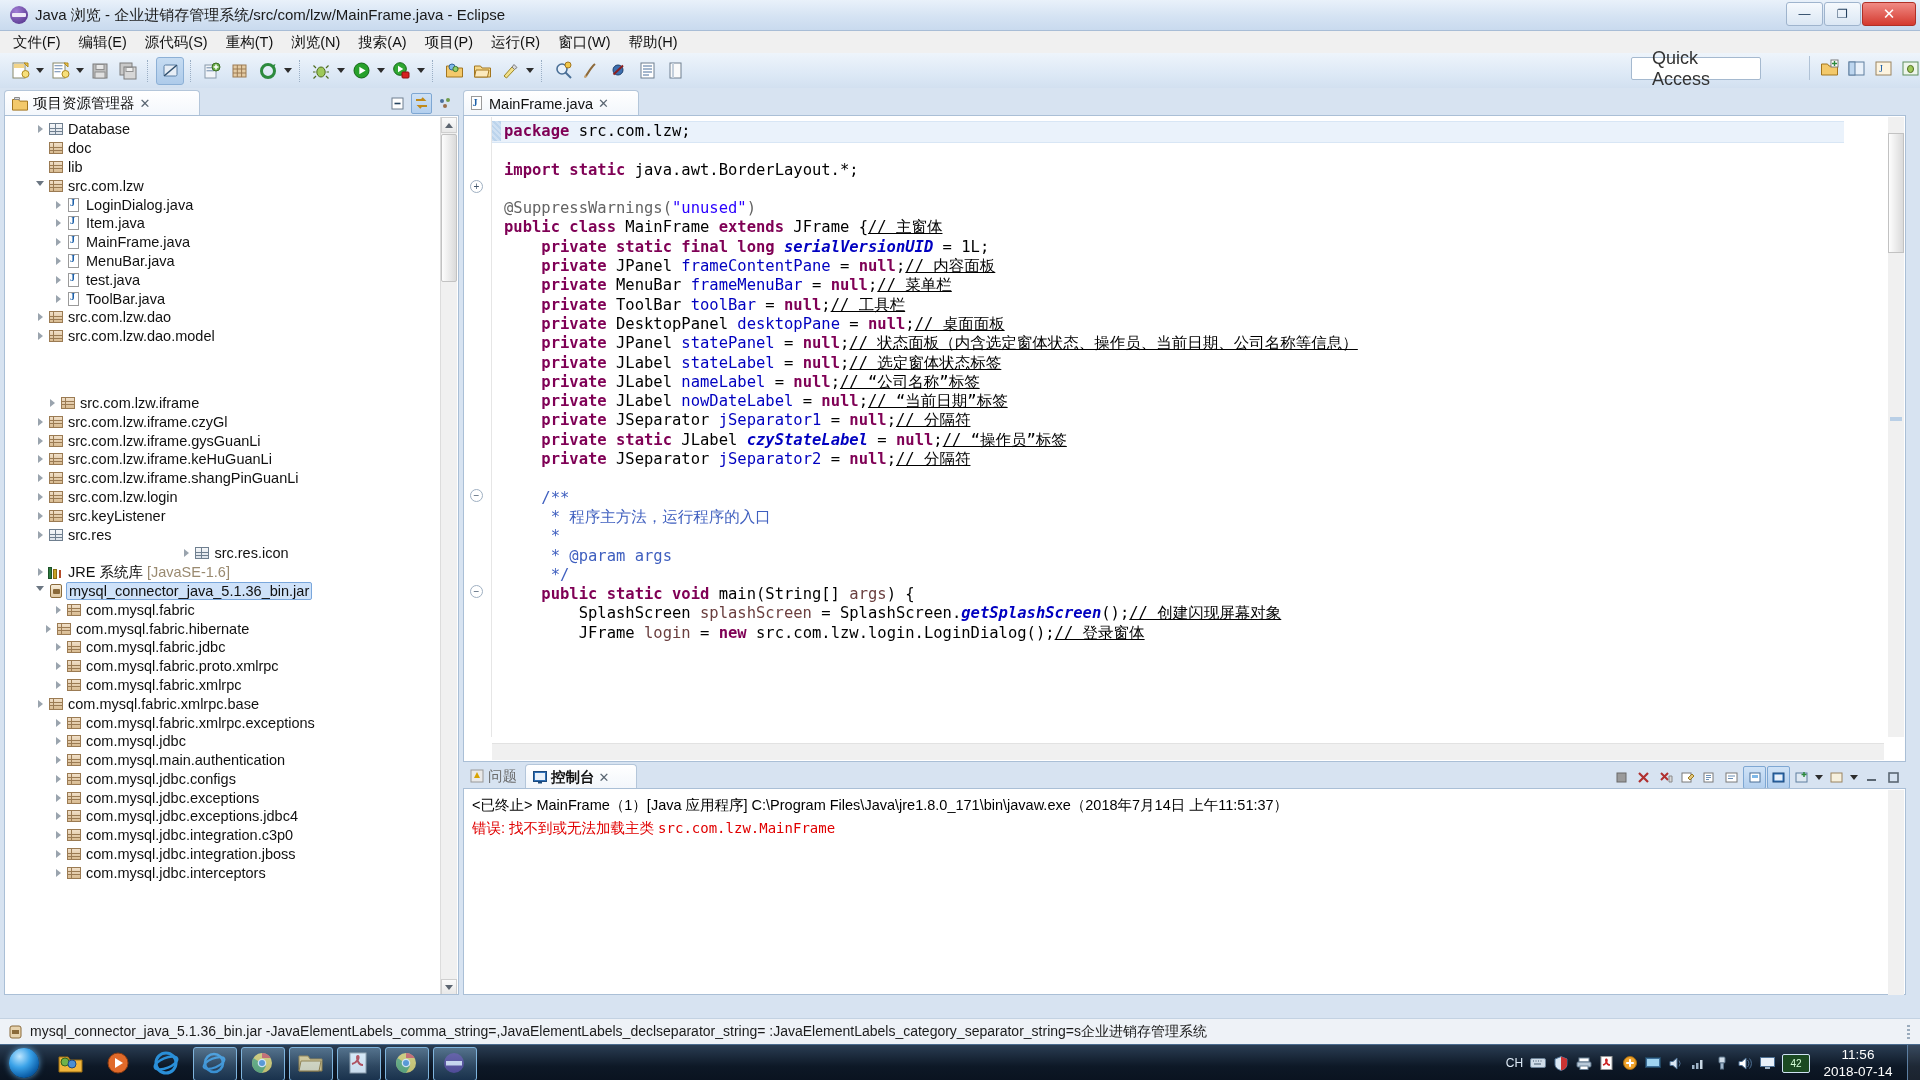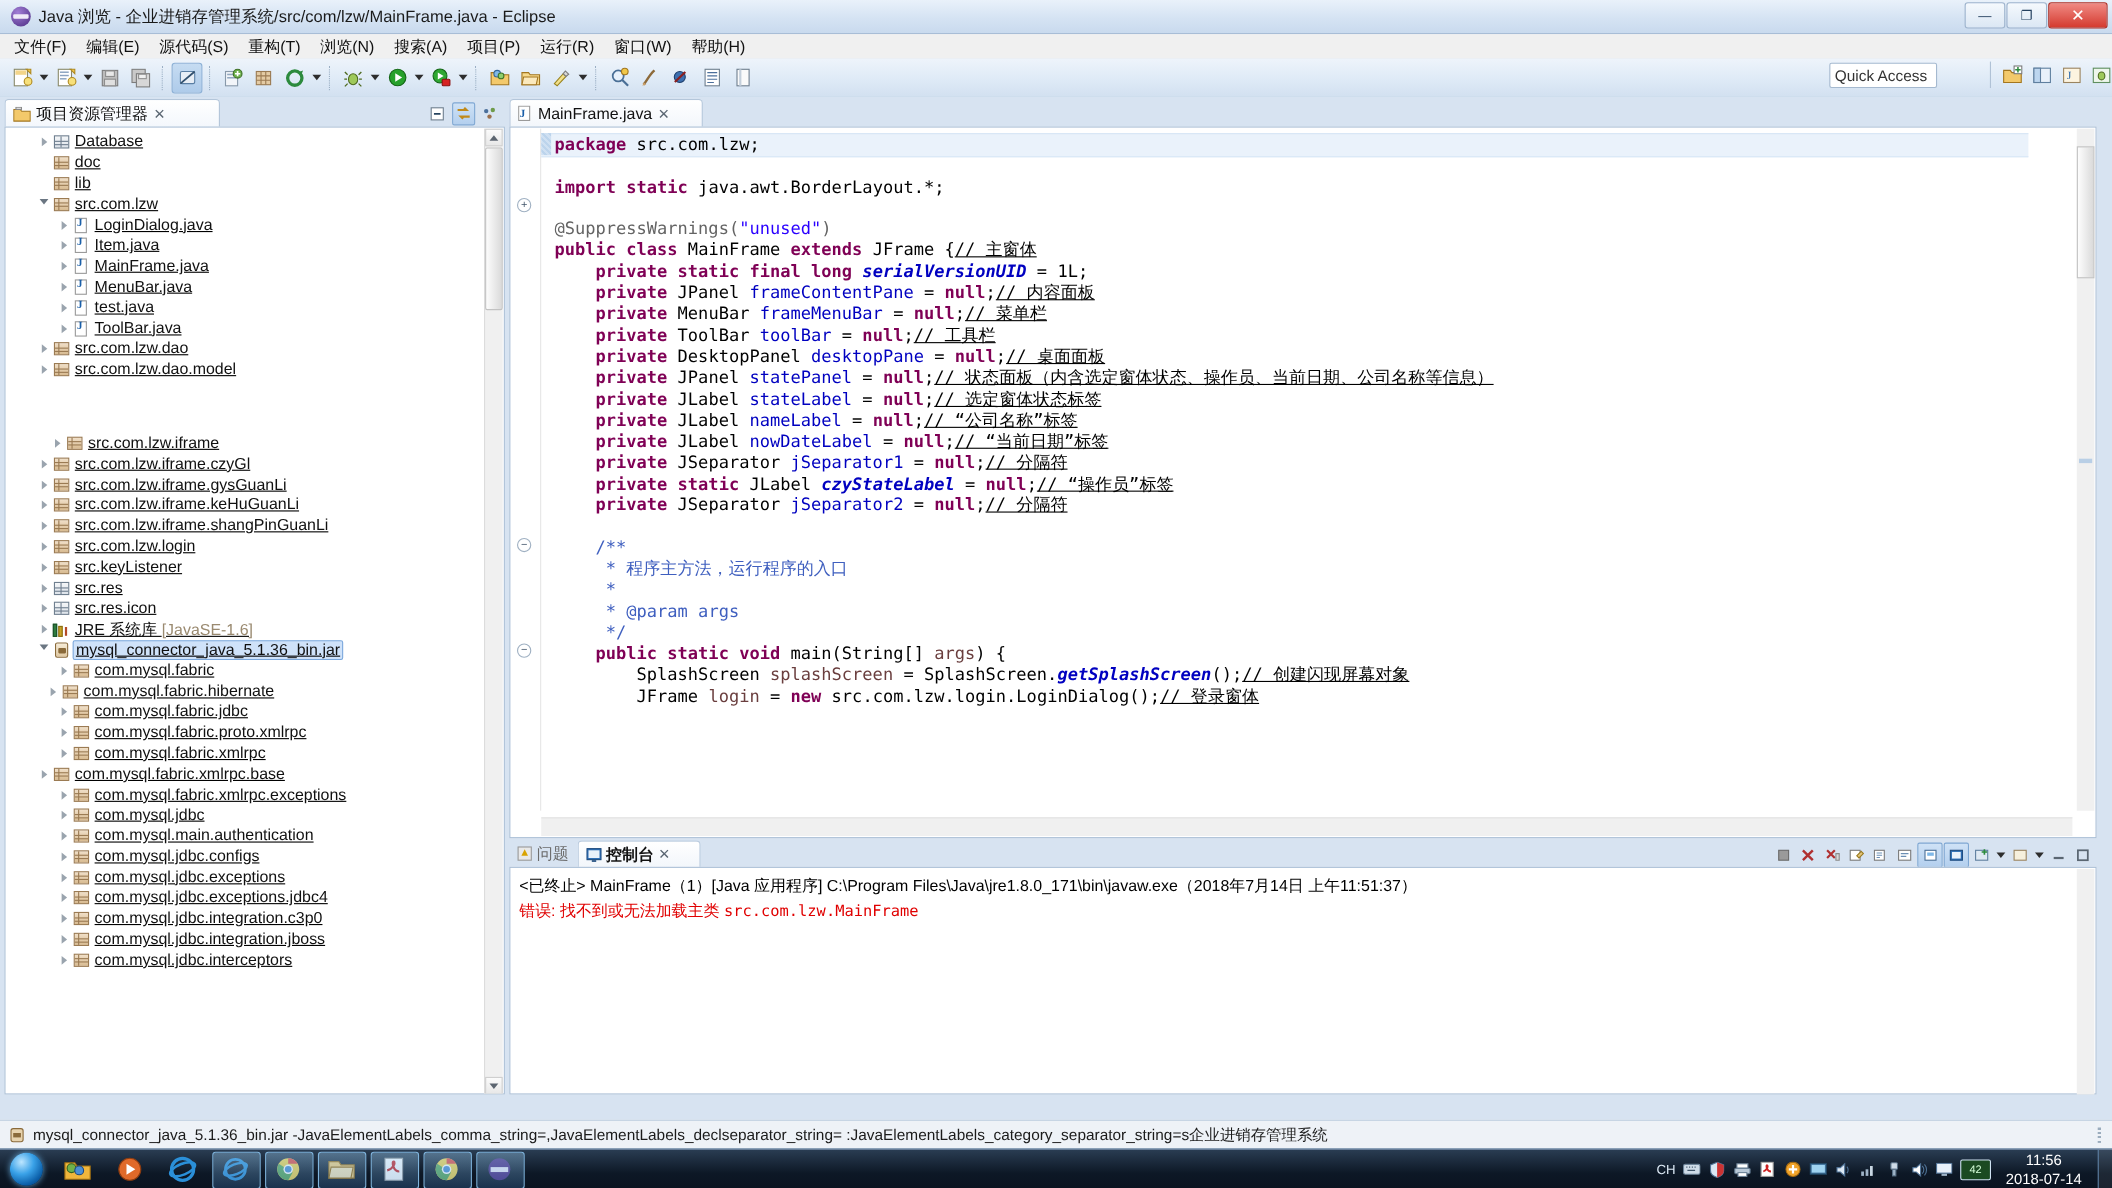--- a/index.html
+++ b/index.html
@@ -51,21 +51,21 @@
   }
   .tbtn{width:26px;height:26px;margin:0 1px;border-radius:3px;
     display:flex;align-items:center;justify-content:center;position:relative;flex:none;}
   .tbtn.pressed{border:1px solid #8cb0d6;background:linear-gradient(#c6dcf2,#aecbea);}
   .arrow{width:12px;height:24px;display:flex;align-items:center;justify-content:center;flex:none;}
   .arrow:after{content:"";border-left:4px solid transparent;border-right:4px solid transparent;border-top:5px solid #2d2d2d;}
   .tsep{width:2px;height:22px;margin:0 5px;border-left:1px dotted #9aaec4;flex:none;}
   .quick{
     position:absolute;right:165px;top:4px;width:88px;height:21px;
     background:#fff;border:1px solid #a5b9cf;border-radius:2px;
-    font-size:14px;color:#333;display:flex;align-items:center;padding:0 4px;
+    font-size:18px;color:#333;display:flex;align-items:center;padding:0 20px;
   }
   .persp{position:absolute;right:4px;top:3px;display:flex;align-items:center;gap:3px;}
   .psep{width:1px;height:24px;background:#b0c2d6;margin:0 4px;}
   .pbtn{width:24px;height:24px;border-radius:3px;display:flex;align-items:center;justify-content:center;}
 
   
   .g{display:block;}
 
   
   .main{position:absolute;left:0;top:88px;width:1920px;height:935px;background:#d7e3f1;}
@@ -76,21 +76,21 @@
   .vtab{position:absolute;left:0;top:0;height:25px;
     background:linear-gradient(#ffffff,#f3f7fc);
     border:1px solid #b4c6da;border-bottom:none;
     border-radius:4px 4px 0 0;
     display:flex;align-items:center;padding:0 7px;gap:5px;font-size:14.5px;color:#111;}
   .vtab-icons{position:absolute;right:4px;top:3px;display:flex;align-items:center;gap:4px;}
   .vi{width:19px;height:19px;display:flex;align-items:center;justify-content:center;border-radius:2px;}
   .vi.sel{border:1px solid #7ea7d3;background:linear-gradient(#cfe2f6,#b3cfee);}
   .vbody{position:absolute;left:0;top:25px;width:455px;height:880px;
     background:#fff;border:1px solid #aabfd6;box-sizing:border-box;overflow:hidden;}
-  .tree{position:absolute;left:0;top:4px;width:430px;text-decoration:underline;}
+  .tree{position:absolute;left:0;top:4px;width:430px;}
   .trow{height:18.8px;display:flex;align-items:center;white-space:nowrap;font-size:14.5px;color:#101010;}
   .trow .tw{width:14px;flex:none;display:flex;align-items:center;justify-content:center;}
   .twist{width:0;height:0;border-left:5px solid #9aa4ae;border-top:4px solid transparent;border-bottom:4px solid transparent;}
   .twist.open{border-left:4px solid transparent;border-right:4px solid transparent;border-top:5px solid #6b7682;}
   .ticon{width:17px;height:15px;flex:none;margin-right:4px;display:flex;align-items:center;justify-content:center;}
   .tlabel{color:#101010;}
   .tlabel .dim{color:#9a8a70;}
   .trow.sel .tlabel{background:#cfe2f9;border:1px solid #7aa7dc;border-radius:2px;padding:0 2px;margin-left:-2px;}
   
   .ic-pkgfolder{width:14px;height:12px;background:
@@ -601,21 +601,21 @@
             </div>
             <div class="trow" style="padding-left: 28px;">
               <span class="tw">
                 <i class="twist"></i>
               </span>
               <span class="ticon">
                 <span class="ic-srcfolder"></span>
               </span>
               <span class="tlabel">src.res</span>
             </div>
-            <div class="trow" style="padding-left: 28px;">
+            <div class="trow" style="padding-left: 28px; justify-content: center;">
               <span class="tw">
                 <i class="twist"></i>
               </span>
               <span class="ticon">
                 <span class="ic-srcfolder"></span>
               </span>
               <span class="tlabel">src.res.icon</span>
             </div>
             <div class="trow" style="padding-left: 28px;">
               <span class="tw">

